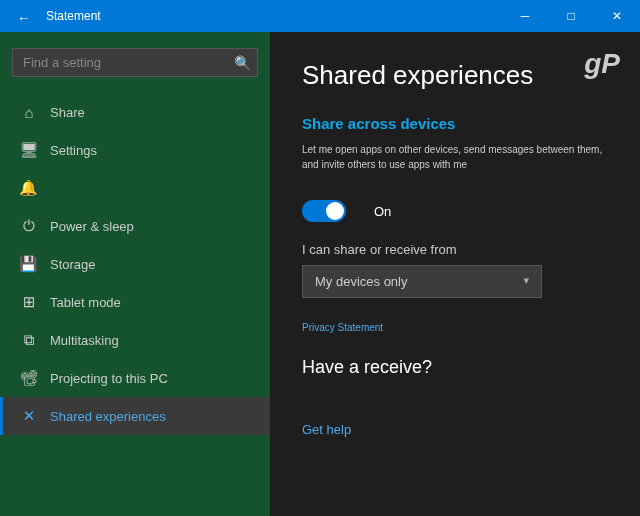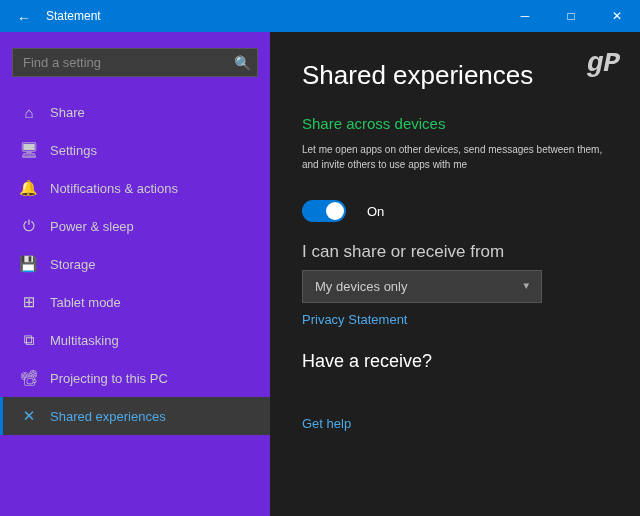--- a/index.html
+++ b/index.html
@@ -60,21 +60,21 @@
 
     
     .app-body {
       display: flex;
       height: calc(516px - 32px);
     }
 
     
     .sidebar {
       width: 270px;
-      background: #6d28d9;
+      background: #14532d;
       display: flex;
       flex-direction: column;
       padding-top: 8px;
       flex-shrink: 0;
     }
     .sidebar-search {
       margin: 8px 12px 16px 12px;
       position: relative;
     }
     .sidebar-search input {
@@ -144,45 +144,44 @@
       position: relative;
     }
     .gp-logo {
       position: absolute;
       top: 16px;
       right: 20px;
       font-size: 28px;
       font-weight: bold;
       color: #ccc;
       font-style: italic;
-      font-family: Liberation Mono, monospace;
     }
     .content-title {
       font-size: 26px;
       font-weight: 300;
       color: #ffffff;
       margin-bottom: 24px;
     }
     .section-title {
       font-size: 15px;
-      font-weight: 400;
-      color: #22c55e;
+      font-weight: 700;
+      color: #0ea5e9;
       margin-bottom: 10px;
     }
     .section-desc {
       font-size: 10px;
       color: #cccccc;
       line-height: 1.5;
       margin-bottom: 28px;
       max-width: 340px;
     }
     .toggle-row {
       display: flex;
       align-items: center;
-      gap: 21px;
+      gap: 28px;
       margin-bottom: 20px;
     }
     .toggle {
       width: 44px;
       height: 22px;
       background: #0078d7;
       border-radius: 11px;
       position: relative;
       cursor: pointer;
       flex-shrink: 0;
@@ -195,43 +194,43 @@
       position: absolute;
       top: 2px;
       right: 2px;
       transition: right 0.2s;
     }
     .toggle-label {
       font-size: 13px;
       color: #ffffff;
     }
     .share-from-label {
-      font-size: 17px;
+      font-size: 13px;
       color: #cccccc;
       margin-bottom: 8px;
     }
     .dropdown-select {
       width: 240px;
       background: #3c3c3c;
       border: 1px solid #555;
       color: #cccccc;
       padding: 8px 12px;
       font-size: 13px;
       display: flex;
       justify-content: space-between;
       cursor: pointer;
-      margin-bottom: 9px;
+      margin-bottom: 24px;
     }
     .dropdown-arrow {
       color: #aaa;
       font-size: 11px;
     }
     .privacy-link {
       color: #4ea8e8;
-      font-size: 13px;
+      font-size: 10px;
       text-decoration: none;
       cursor: pointer;
       margin-bottom: 24px;
       display: block;
     }
     .have-question {
       font-size: 18px;
       font-weight: 300;
       color: #ffffff;
       margin-bottom: 8px;
@@ -280,21 +279,20 @@
     <div class="sidebar-item">
       <span class="sidebar-icon">⌂</span>
       <span>Share</span>
     </div>
     <div class="sidebar-item">
       <span class="sidebar-icon">🖥</span>
       <span>Settings</span>
     </div>
     <div class="sidebar-item">
       <span class="sidebar-icon">🔔</span>
-      <span>Notifications &amp; actions</span>
     </div>
     <div class="sidebar-item">
       <span class="sidebar-icon">⏻</span>
       <span>Power &amp; sleep</span>
     </div>
     <div class="sidebar-item">
       <span class="sidebar-icon">💾</span>
       <span>Storage</span>
     </div>
     <div class="sidebar-item">

